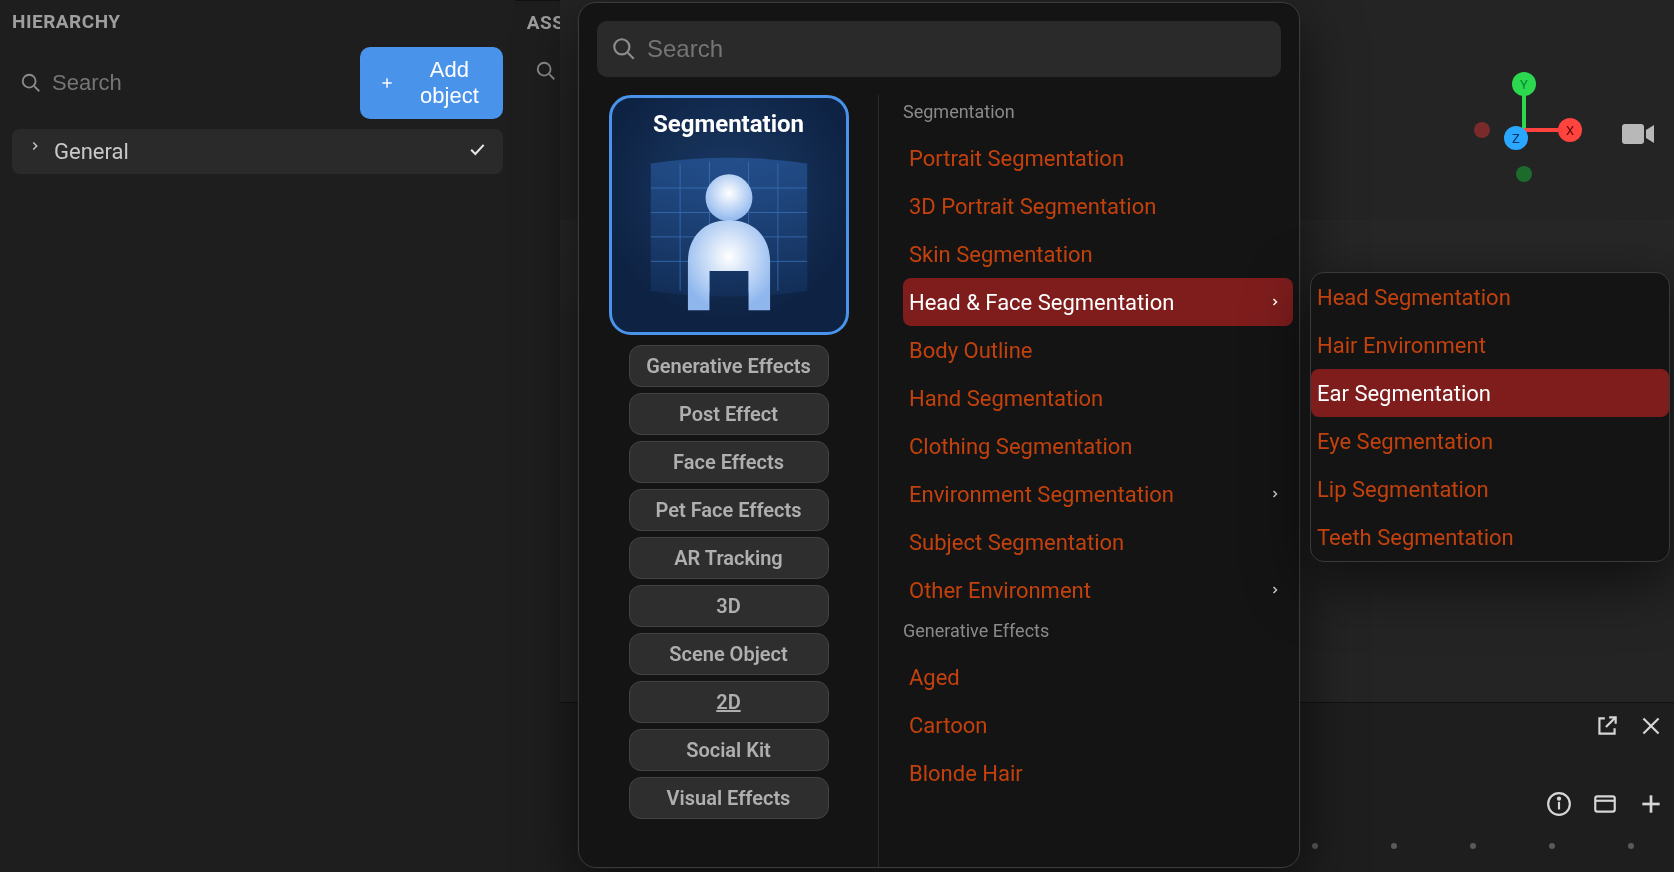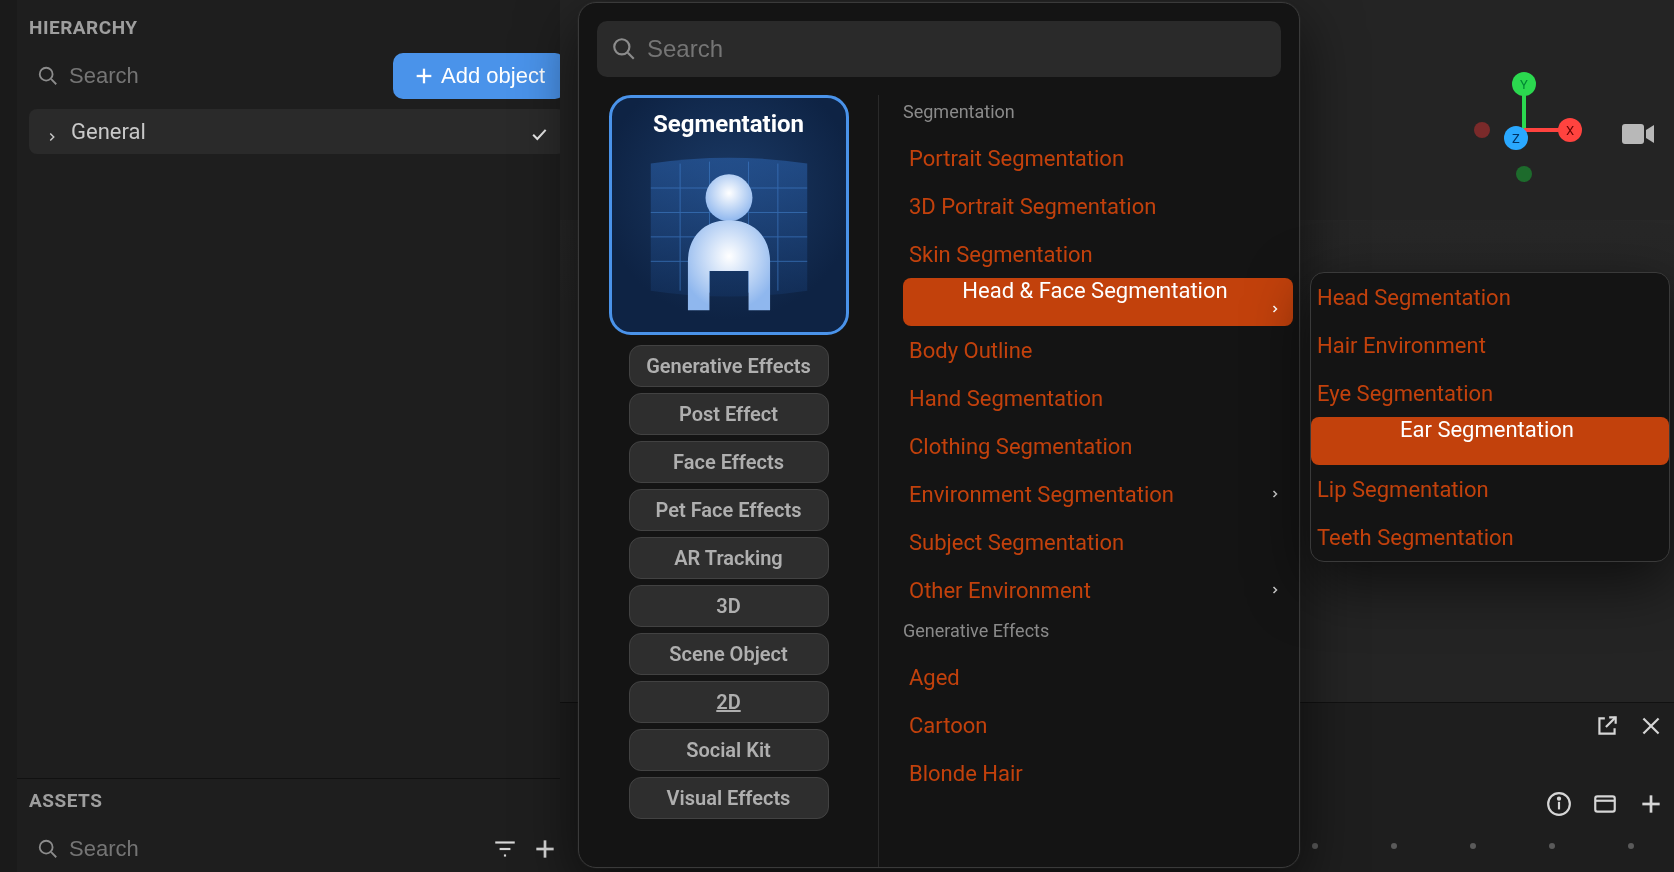--- a/index.html
+++ b/index.html
@@ -9,27 +9,27 @@
     background: #1a1a1a;
     font-family: -apple-system, BlinkMacSystemFont, "Segoe UI", Roboto, Helvetica, Arial, sans-serif;
     color: #e6e6e6;
     overflow: hidden;
     position: relative;
   }
 
   
   .left-panel {
     position: absolute;
-    left: 17px;
+    left: 0;
     top: 0;
     width: 560px;
     height: 872px;
     background: #1e1e1e;
     display: flex;
-    flex-direction: column;
+    flex-direction: row;
   }
   .topbar-spacer { height: 6px; }
   .panel-header {
     font-size: 19px;
     font-weight: 700;
     letter-spacing: 0.5px;
     color: #9e9e9e;
     padding: 10px 18px 14px 12px;
   }
 
@@ -69,29 +69,29 @@
   .add-object-btn {
     background: #4a93ea;
     color: #fff;
     font-size: 22px;
     font-weight: 500;
     border: none;
     border-radius: 10px;
     padding: 10px 20px;
     display: flex;
     align-items: center;
-    gap: 6px;
+    gap: 22px;
     cursor: pointer;
     margin-left: 10px;
   }
   .add-object-btn svg { width: 22px; height: 22px; stroke: #fff; }
 
   .tree-row {
     display: flex;
-    align-items: flex-end;
+    align-items: flex-start;
     background: #2a2a2a;
     border-radius: 8px;
     margin: 0 12px;
     padding: 10px 16px;
     font-size: 22px;
     color: #c8c8c8;
   }
   .tree-row .chev { width: 14px; height: 14px; stroke:#c8c8c8; margin-right: 12px; }
   .tree-row .check { margin-left: auto; width: 20px; height: 20px; stroke:#e6e6e6; }
 
@@ -240,23 +240,22 @@
     height:48px;
     font-size:22px;
     color:#c2410c;
     border-radius:8px;
     padding:0 12px 0 6px;
     white-space:nowrap;
     cursor:pointer;
   }
   .item .submenu-arrow { margin-left:auto; width:12px; height:12px; stroke:#c8c8c8; }
   .item.selected {
-    background:#c2410c;
+    background:#7f1d1d;
     color:#fff;
-    flex-direction:column;
   }
   .item.selected .submenu-arrow { stroke:#fff; }
 
   
   .submenu {
     position:absolute;
     left:1310px; top:272px;
     width:360px;
     background:#141414;
     border:1px solid #3a3a3a;
@@ -513,25 +512,25 @@
   </div>
 </div>
 
 <div class="submenu" id="submenu">
     <div class="item">
       <span>Head Segmentation</span>
     </div>
     <div class="item">
       <span>Hair Environment</span>
     </div>
+    <div class="item selected">
+      <span>Ear Segmentation</span>
+    </div>
     <div class="item">
       <span>Eye Segmentation</span>
     </div>
-    <div class="item selected">
-      <span>Ear Segmentation</span>
-    </div>
     <div class="item">
       <span>Lip Segmentation</span>
     </div>
     <div class="item">
       <span>Teeth Segmentation</span>
     </div>
   </div>
 
 </body></html>

